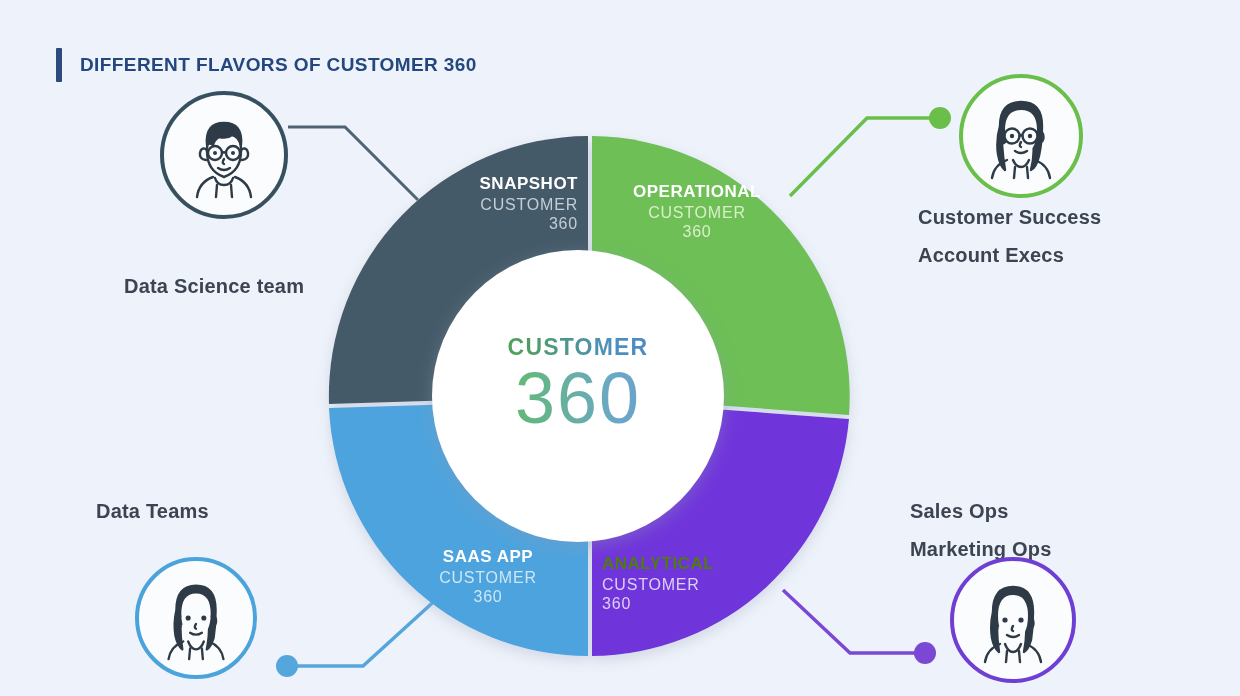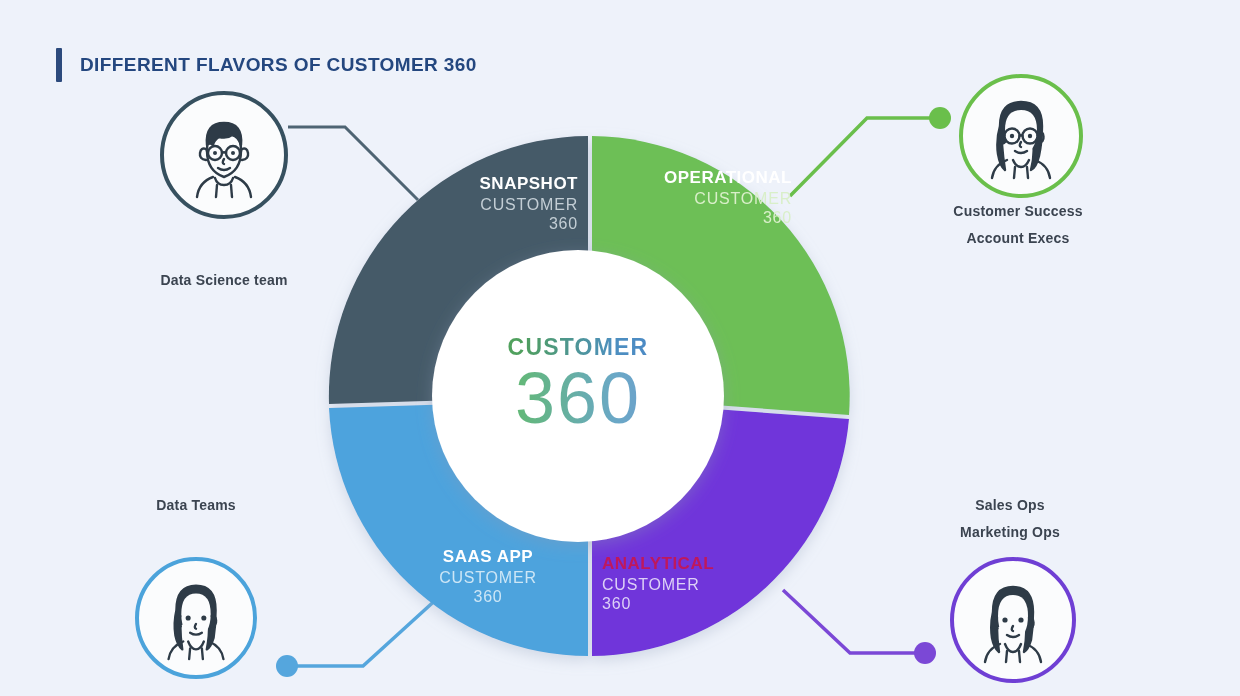--- a/index.html
+++ b/index.html
@@ -64,30 +64,30 @@
   .seg-label .l2, .seg-label .l3 {
     font-size: 16px;
     letter-spacing: 0.8px;
     display: block;
   }
 
   .seg-snapshot { left: 398px; top: 174px; width: 180px; text-align: right; }
   .seg-snapshot .l1 { color: #ffffff; }
   .seg-snapshot .l2, .seg-snapshot .l3 { color: #c3ced5; }
 
-  .seg-operational { left: 602px; top: 168px; width: 190px; text-align: right; }
+  .seg-operational { left: 602px; top: 182px; width: 190px; text-align: center; }
   .seg-operational .l1 { color: #ffffff; }
   .seg-operational .l2, .seg-operational .l3 { color: #d9efc9; }
 
   .seg-saas { left: 398px; top: 547px; width: 180px; text-align: center; }
   .seg-saas .l1 { color: #ffffff; }
   .seg-saas .l2, .seg-saas .l3 { color: #cde6f6; }
 
   .seg-analytical { left: 602px; top: 554px; width: 190px; text-align: left; }
-  .seg-analytical .l1 { color: #be185d; }
+  .seg-analytical .l1 { color: #4d7c0f; }
   .seg-analytical .l2, .seg-analytical .l3 { color: #ddd0f7; }
 
   
   .center-logo {
     position: absolute;
     left: 428px;
     top: 336px;
     width: 300px;
     text-align: center;
     pointer-events: none;
@@ -110,26 +110,26 @@
     background: linear-gradient(90deg, #6cc06a 0%, #63b878 30%, #6aa8c6 62%, #6f8fd6 100%);
     -webkit-background-clip: text;
     background-clip: text;
     color: transparent;
     margin-top: 2px;
   }
 
   
   .person-label {
     position: absolute;
-    font-size: 14px;
+    font-size: 20px;
     font-weight: bold;
     color: #3b4450;
     letter-spacing: 0.2px;
     line-height: 1.9;
-    text-align: center;
+    text-align: left;
     white-space: nowrap;
   }
   .lbl-datascience { left: 124px; top: 225px; width: 200px; margin-top: 42px; }
   .lbl-customersuccess { left: 918px; top: 198px; width: 200px; }
   .lbl-salesteams { left: 96px; top: 492px; width: 200px; }
   .lbl-marketingops { left: 910px; top: 492px; width: 200px; }
 
   
   .avatar {
     position: absolute;

